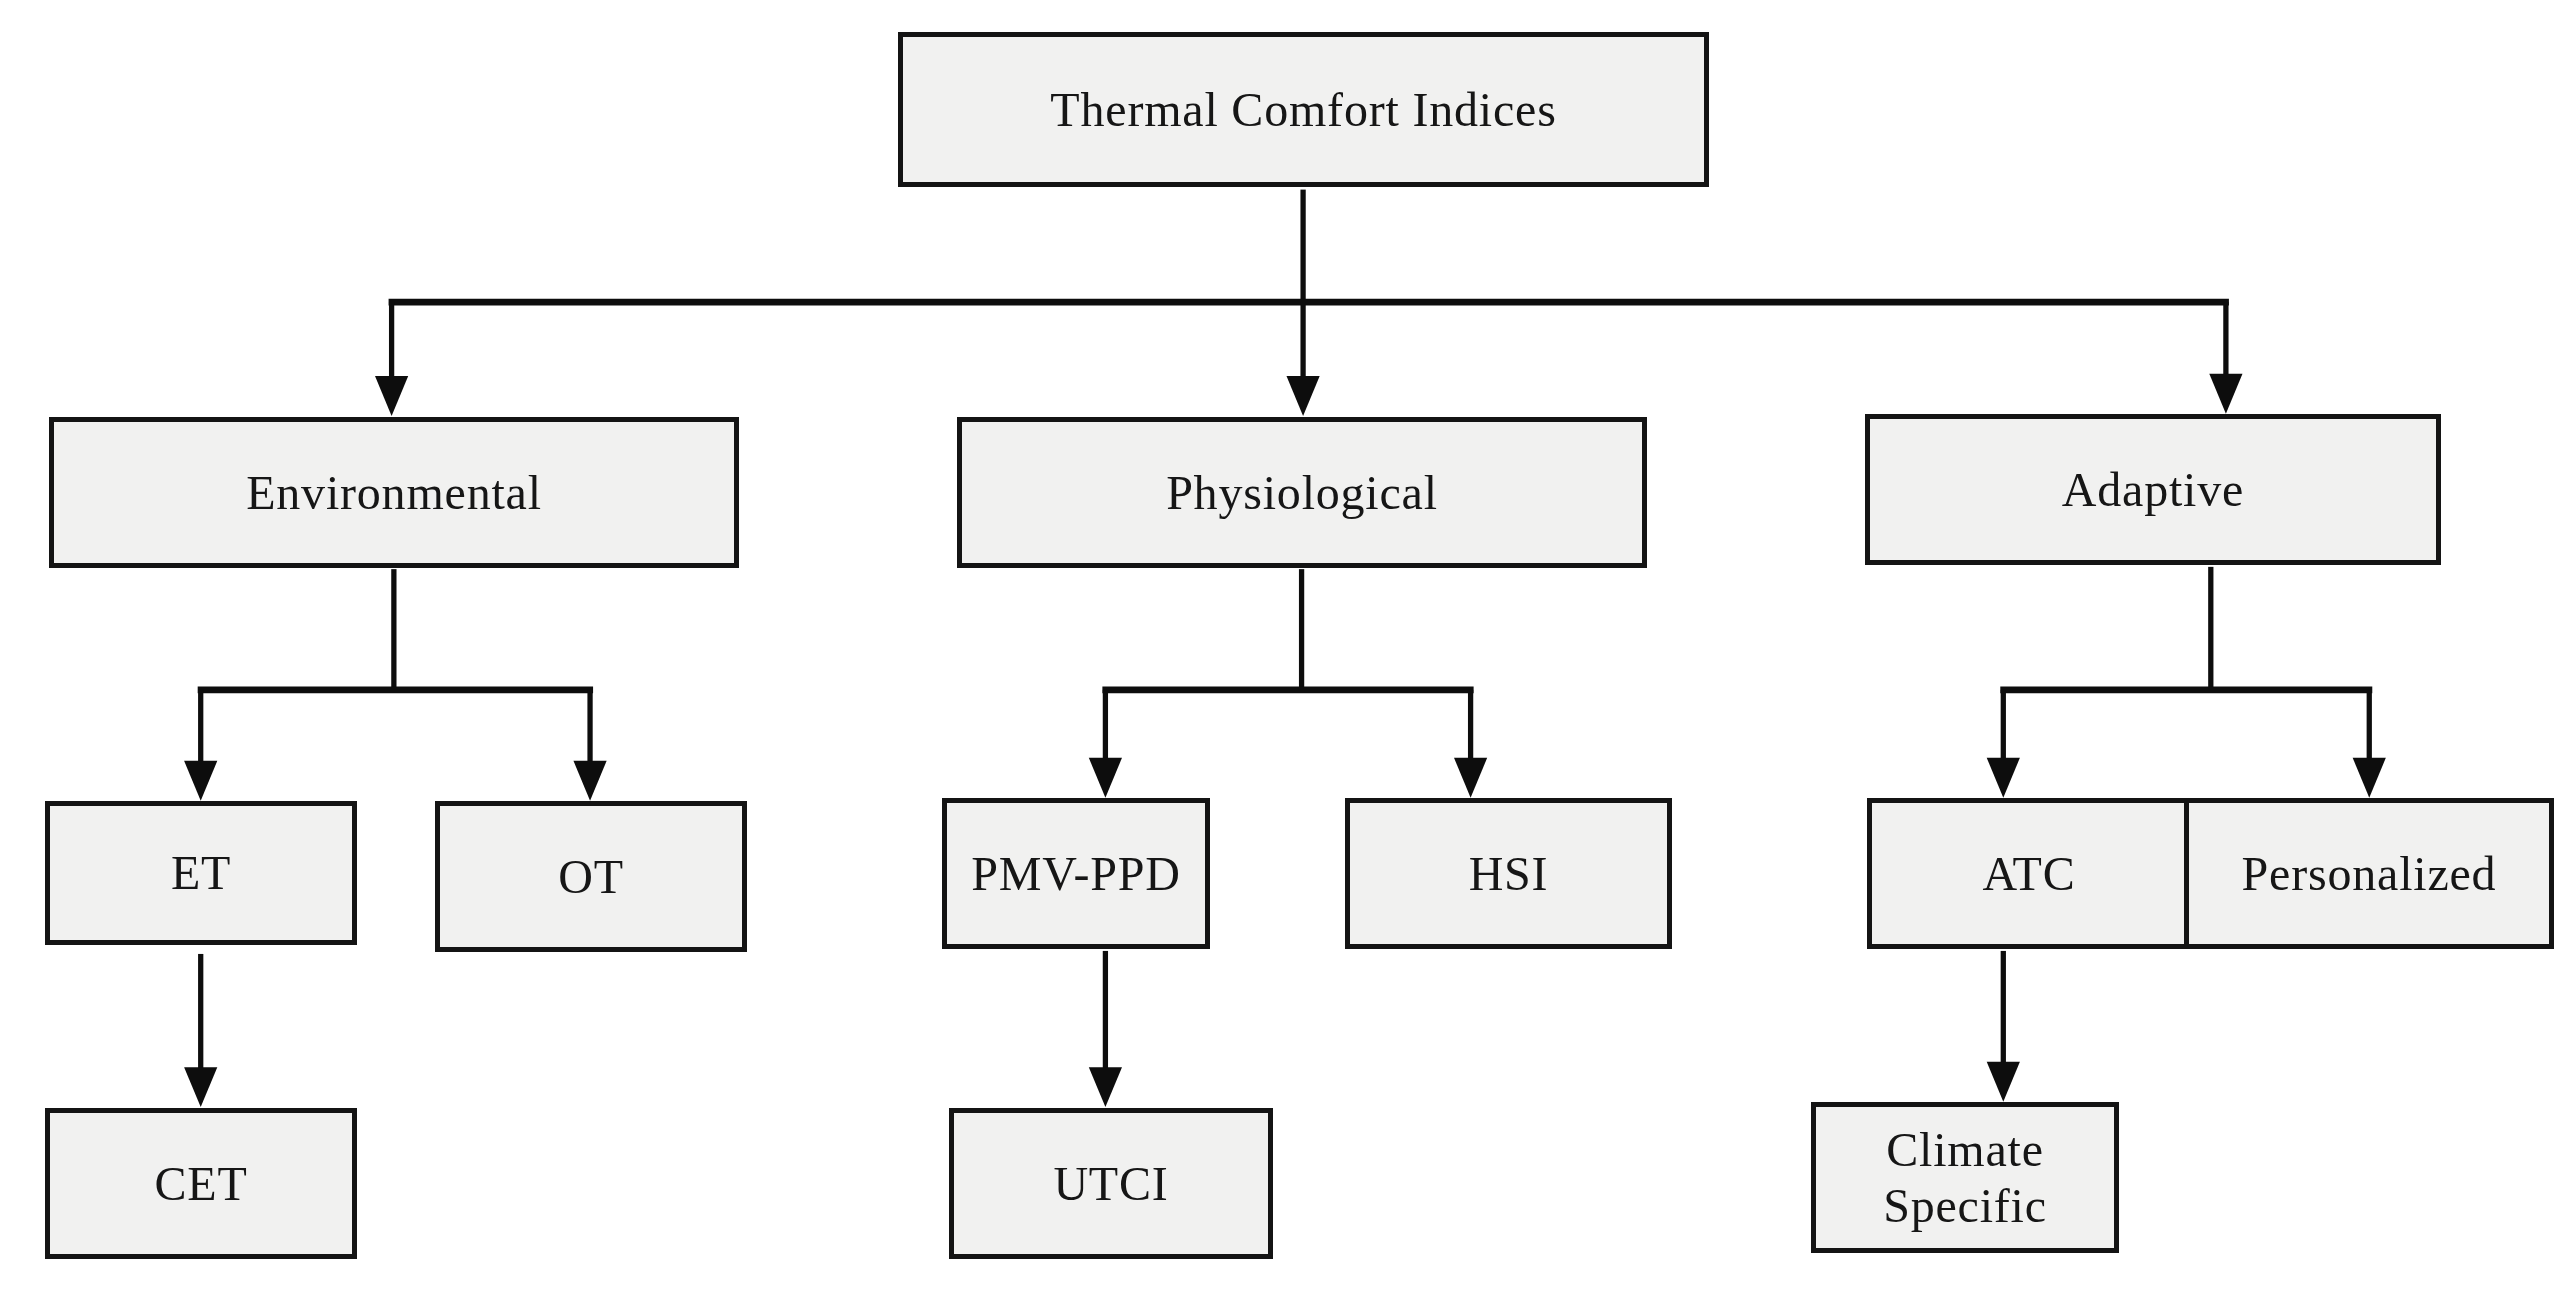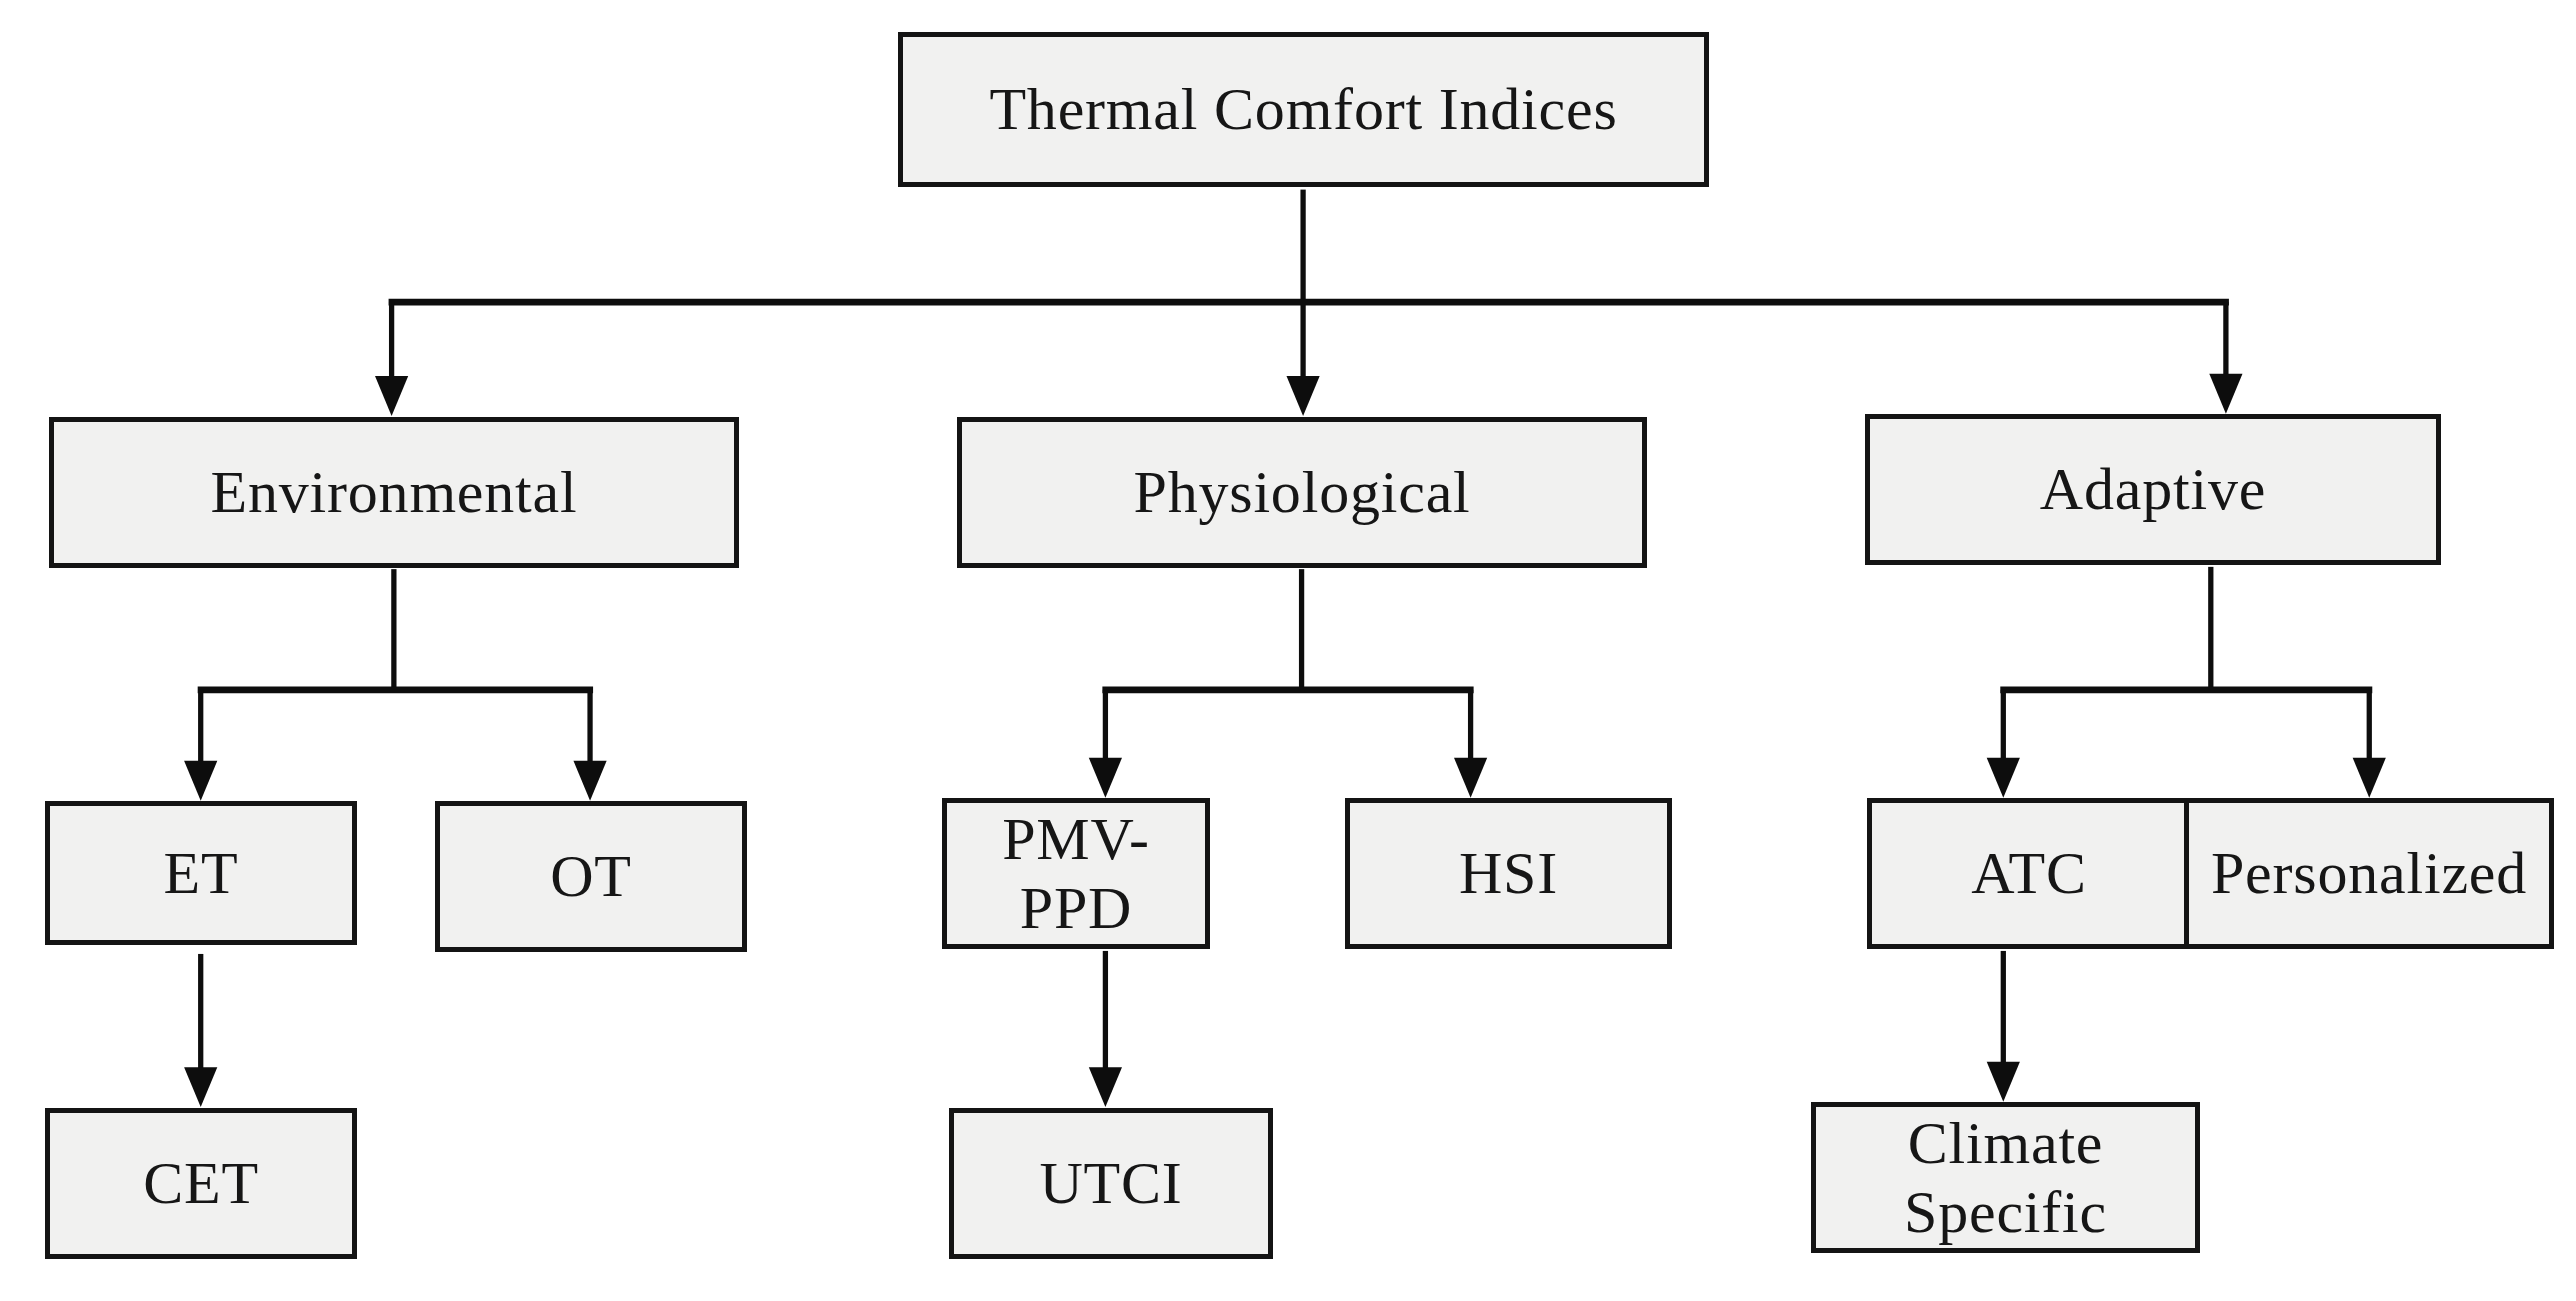--- a/index.html
+++ b/index.html
@@ -26,38 +26,38 @@
   .node {
     position: absolute;
     box-sizing: border-box;
     background: #f1f1f0;
     border: 5.3px solid #141414;
     color: #161616;
     display: flex;
     align-items: center;
     justify-content: center;
     text-align: center;
-    font-size: 60px;
+    font-size: 48px;
     line-height: 1.15;
     letter-spacing: 0.8px;
   }
   
   #n-root         { left: 898px; top:   32px; width: 811px; height: 155px; }
   #n-env          { left:   49px; top:  417px; width:  690px; height: 151px; }
   #n-phys         { left: 957px; top:  417px; width:  690px; height: 151px; }
   #n-adaptive     { left: 1865px; top:  414px; width:  576px; height: 151px; }
   #n-et           { left:   45px; top: 801px; width:  312px; height: 144px; }
   #n-ot           { left:  435px; top: 801px; width:  312px; height: 151px; }
   #n-pmv          { left: 942px; top: 798px; width:  268px; height: 151px; }
   #n-hsi          { left: 1307px; top: 798px; width:  327px; height: 151px; margin-left: 38px; }
   #n-atc          { left: 1867px; top: 798px; width:  324px; height: 151px; }
   #n-personalized { left: 2184px; top: 798px; width:  370px; height: 151px; }
   #n-cet          { left:   45px; top: 1108px; width:  312px; height: 151px; }
   #n-utci         { left: 949px; top: 1108px; width:  324px; height: 151px; }
-  #n-climate      { left: 1811px; top: 1102px; width:  389px; height: 151px; padding: 0 22.6px; }
+  #n-climate      { left: 1811px; top: 1102px; width:  308px; height: 151px; padding: 0 22.6px; }
   .connectors path {
     stroke: #0d0d0d;
     fill: none;
   }
   .connectors .stem { stroke-width: 7px; }
   .connectors .bar  { stroke-width: 9px; }
   .connectors polygon { fill: #0d0d0d; stroke: none; }
 </style>
 </head>
 <body>

